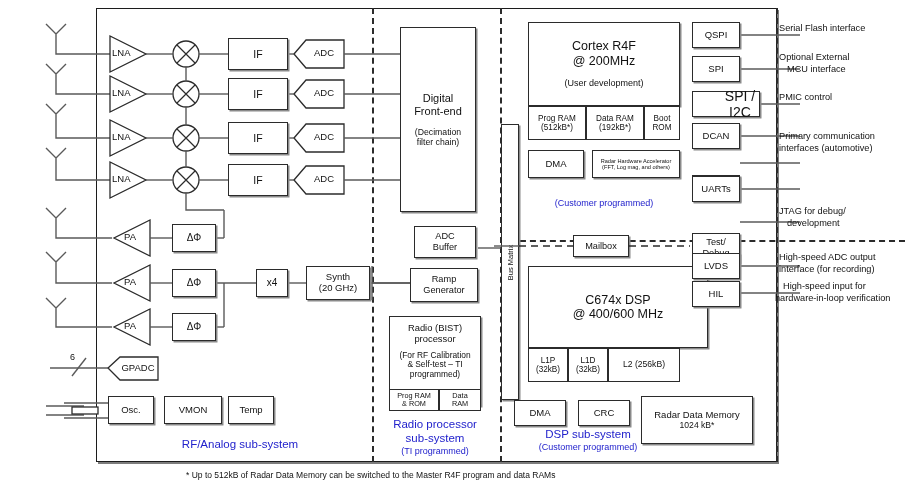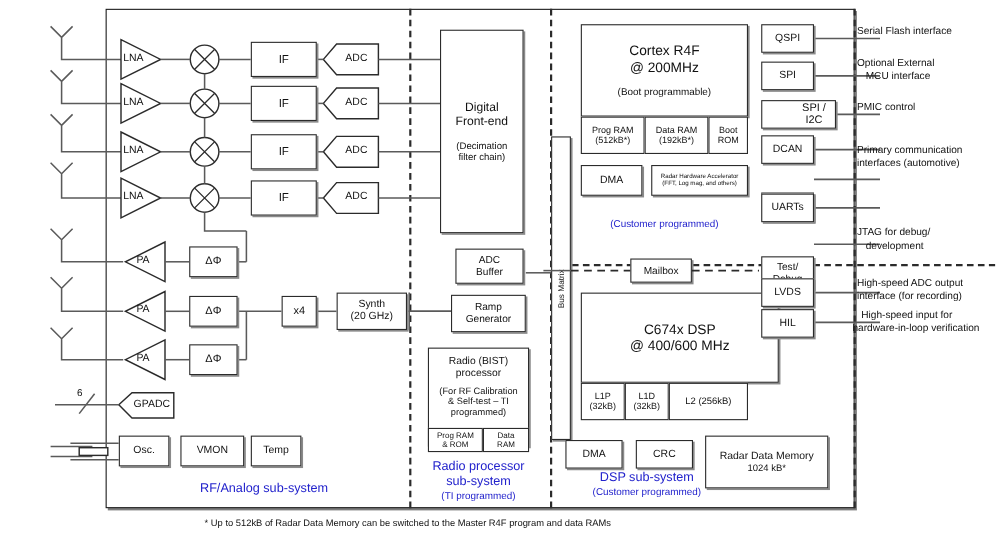--- a/index.html
+++ b/index.html
@@ -258,21 +258,21 @@
       <span class="l2">RAM</span>
   </div>
 
   <div class="box" style="left:501px;top:124px;width:18px;height:276px;"></div>
   <div class="vtext" style="left:472px;top:258px;width:76px;text-align:center;">Bus Matrix</div>
 
   <div class="box" style="left:528px;top:22px;width:152px;height:84px;font-size:12.5px;justify-content:center;">
     <span class="l1">Cortex R4F</span>
     <span class="l2">@ 200MHz</span>
     <span style="height:10px;"></span>
-    <span class="l2" style="font-size:9px;">(Boot programmable)</span>
+    <span class="l2" style="font-size:9px;">(User development)</span>
   </div>
   <div class="box noshadow" style="left:528px;top:106px;width:58px;height:34px;font-size:8.2px;">
     <span class="l1">Prog RAM</span>
       <span class="l2">(512kB*)</span>
   </div>
   <div class="box noshadow" style="left:586px;top:106px;width:58px;height:34px;font-size:8.2px;">
     <span class="l1">Data RAM</span>
       <span class="l2">(192kB*)</span>
   </div>
   <div class="box noshadow" style="left:644px;top:106px;width:36px;height:34px;font-size:8.2px;">
@@ -351,21 +351,21 @@
       <path d="M740,293 L800,293"></path>
     </g>
   </svg>
 
   <div class="box" style="left:692px;top:22px;width:48px;height:26px;font-size:9.5px;">
       <span>QSPI</span>
     </div>
   <div class="box" style="left:692px;top:56px;width:48px;height:26px;font-size:9.5px;">
       <span>SPI</span>
     </div>
-  <div class="box" style="left:692px;top:91px;width:68px;height:26px;font-size:10px;padding-left:28px;">
+  <div class="box" style="left:692px;top:91px;width:68px;height:26px;font-size:14px;padding-left:28px;">
       <span>SPI / I2C</span>
     </div>
   <div class="box" style="left:692px;top:123px;width:48px;height:26px;font-size:9.5px;">
       <span>DCAN</span>
     </div>
   <div class="box" style="left:692px;top:150px;width:48px;height:26px;font-size:9.5px;margin-top:25px;">
       <span>CAN-FD</span>
     </div>
   <div class="box" style="left:692px;top:176px;width:48px;height:26px;font-size:9.5px;">
       <span>UARTs</span>

